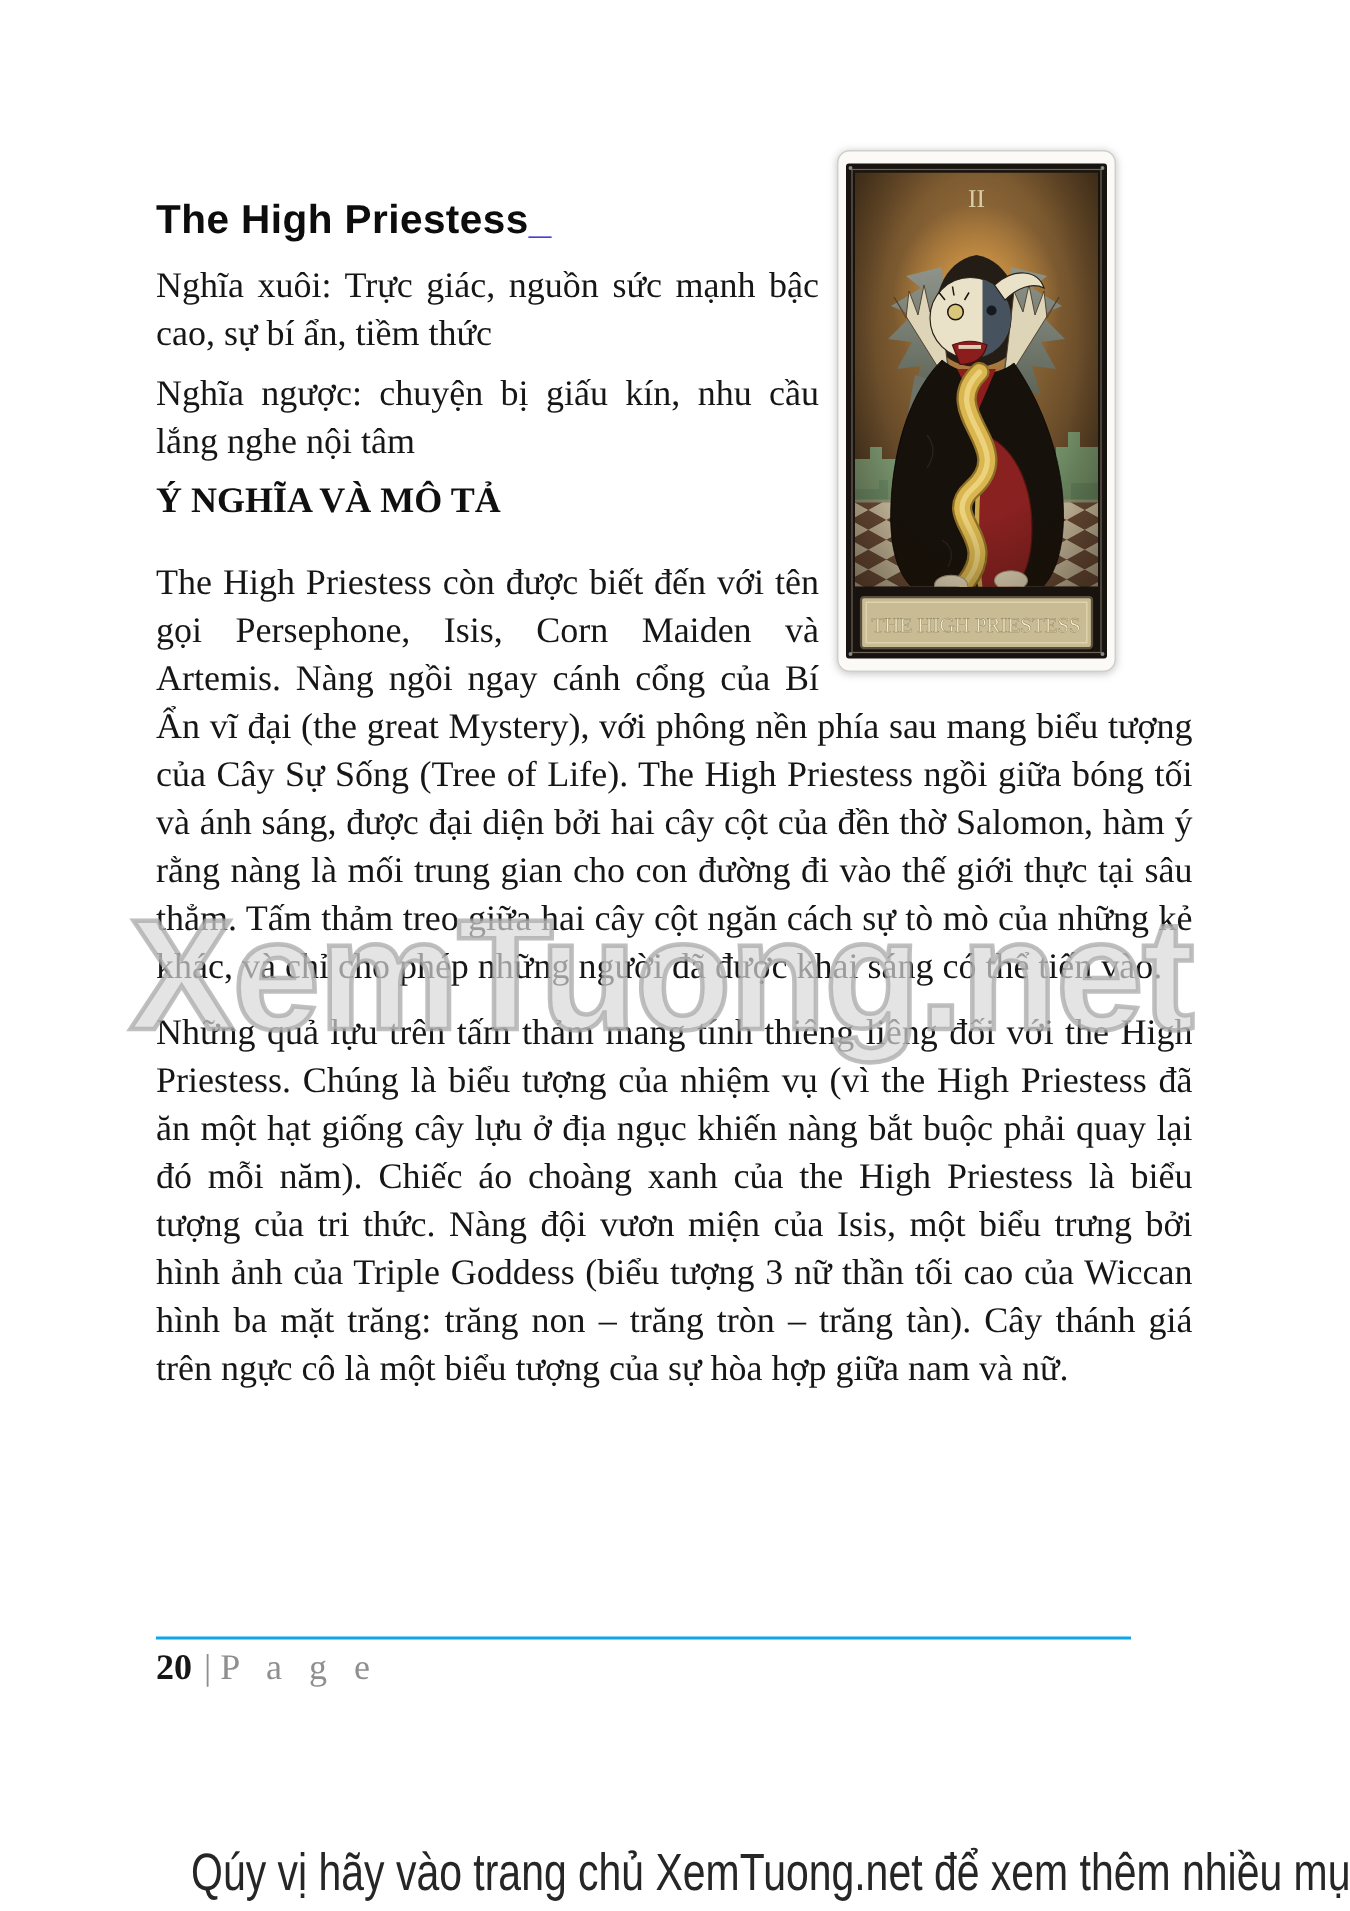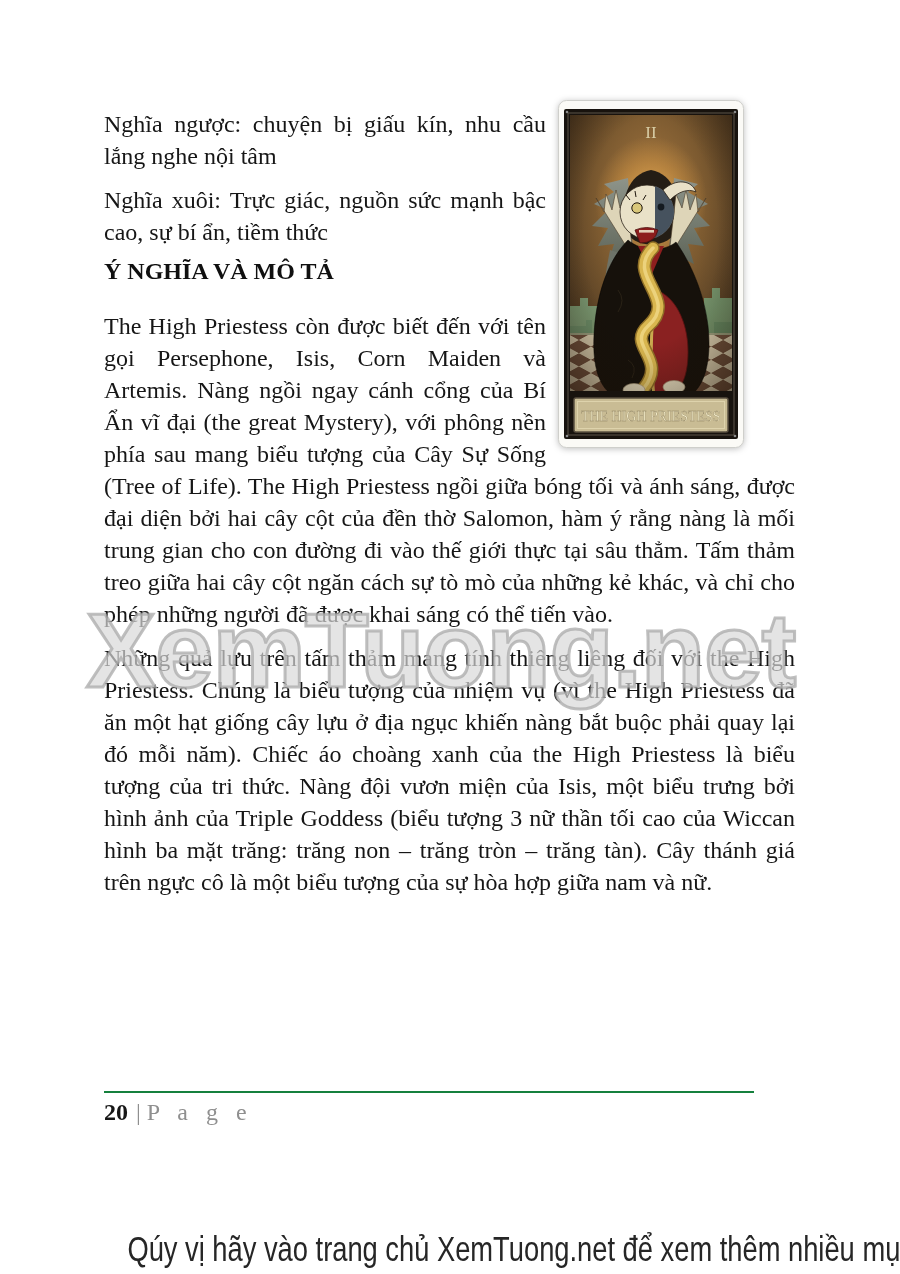--- a/index.html
+++ b/index.html
@@ -47,21 +47,21 @@
     font-family:"Liberation Sans", sans-serif; font-weight:bold;
     font-size:105px; letter-spacing:-1px; line-height:1;
     color:rgba(255,255,255,0.38);
     -webkit-text-stroke:3px rgba(168,168,168,0.72);
     text-shadow:0 0 1px rgba(170,170,170,0.5);
     pointer-events:none; white-space:nowrap;
   }
 
   .page-footer {
     position:absolute; left:104px; top:1091px; width:650px;
-    border-top:2px solid #15803d; padding-top:6px; z-index:2;
+    border-top:2px solid #0ea5e9; padding-top:6px; z-index:2;
     font-size:24px;
   }
   .page-number { font-weight:bold; color:#161616; }
   .footer-sep  { color:#8f8f8f; padding:0 6px 0 8px; }
   .footer-label{ color:#8f8f8f; letter-spacing:6px; }
 
   .bottom-banner {
     position:absolute; left:0; right:0; top:1230px; z-index:2;
     text-align:center; white-space:nowrap;
   }
@@ -174,25 +174,26 @@
         </g>
 
         <text x="93" y="38" text-anchor="middle" font-family="Liberation Serif, serif" font-size="17" fill="#d8cda6">II</text>
 
         <rect x="16" y="298" width="154" height="34" rx="2" fill="#c9bc94" stroke="#5a5040" stroke-width="1.5"></rect>
         <rect x="19.5" y="301.5" width="147" height="27" fill="none" stroke="#ded3ac" stroke-width="1"></rect>
         <text x="93" y="321" text-anchor="middle" class="card-caption-text" font-size="14" fill="#f3ecca" stroke="#8a7c5a" stroke-width="0.3" letter-spacing="0.5" textLength="140">THE HIGH PRIESTESS</text>
       </svg>
     </div>
 
-
+    <h1 class="doc-title"><span>The High Priestess</span><span class="title-anchor">_</span></h1>
+
+
+    <p class="body-text up">Nghĩa xuôi: Trực giác, nguồn sức mạnh bậc cao, sự bí ẩn, tiềm thức</p>
 
     <p class="body-text rev">Nghĩa ngược: chuyện bị giấu kín, nhu cầu lắng nghe nội tâm</p>
-
-    <p class="body-text up">Nghĩa xuôi: Trực giác, nguồn sức mạnh bậc cao, sự bí ẩn, tiềm thức</p>
 
     <h2 class="section-heading mean">Ý NGHĨA VÀ MÔ TẢ</h2>
 
     <p class="body-text d1">The High Priestess còn được biết đến với tên gọi Persephone, Isis, Corn Maiden và Artemis. Nàng ngồi ngay cánh cổng của Bí Ẩn vĩ đại (the great Mystery), với phông nền phía sau mang biểu tượng của Cây Sự Sống (Tree of Life). The High Priestess ngồi giữa bóng tối và ánh sáng, được đại diện bởi hai cây cột của đền thờ Salomon, hàm ý rằng nàng là mối trung gian cho con đường đi vào thế giới thực tại sâu thẳm. Tấm thảm treo giữa hai cây cột ngăn cách sự tò mò của những kẻ khác, và chỉ cho phép những người đã được khai sáng có thể tiến vào.</p>
 
     <p class="body-text d2">Những quả lựu trên tấm thảm mang tính thiêng liêng đối với the High Priestess. Chúng là biểu tượng của nhiệm vụ (vì the High Priestess đã ăn một hạt giống cây lựu ở địa ngục khiến nàng bắt buộc phải quay lại đó mỗi năm). Chiếc áo choàng xanh của the High Priestess là biểu tượng của tri thức. Nàng đội vươn miện của Isis, một biểu trưng bởi hình ảnh của Triple Goddess (biểu tượng 3 nữ thần tối cao của Wiccan hình ba mặt trăng: trăng non – trăng tròn – trăng tàn). Cây thánh giá trên ngực cô là một biểu tượng của sự hòa hợp giữa nam và nữ.</p>
 
 
   </div>
 

